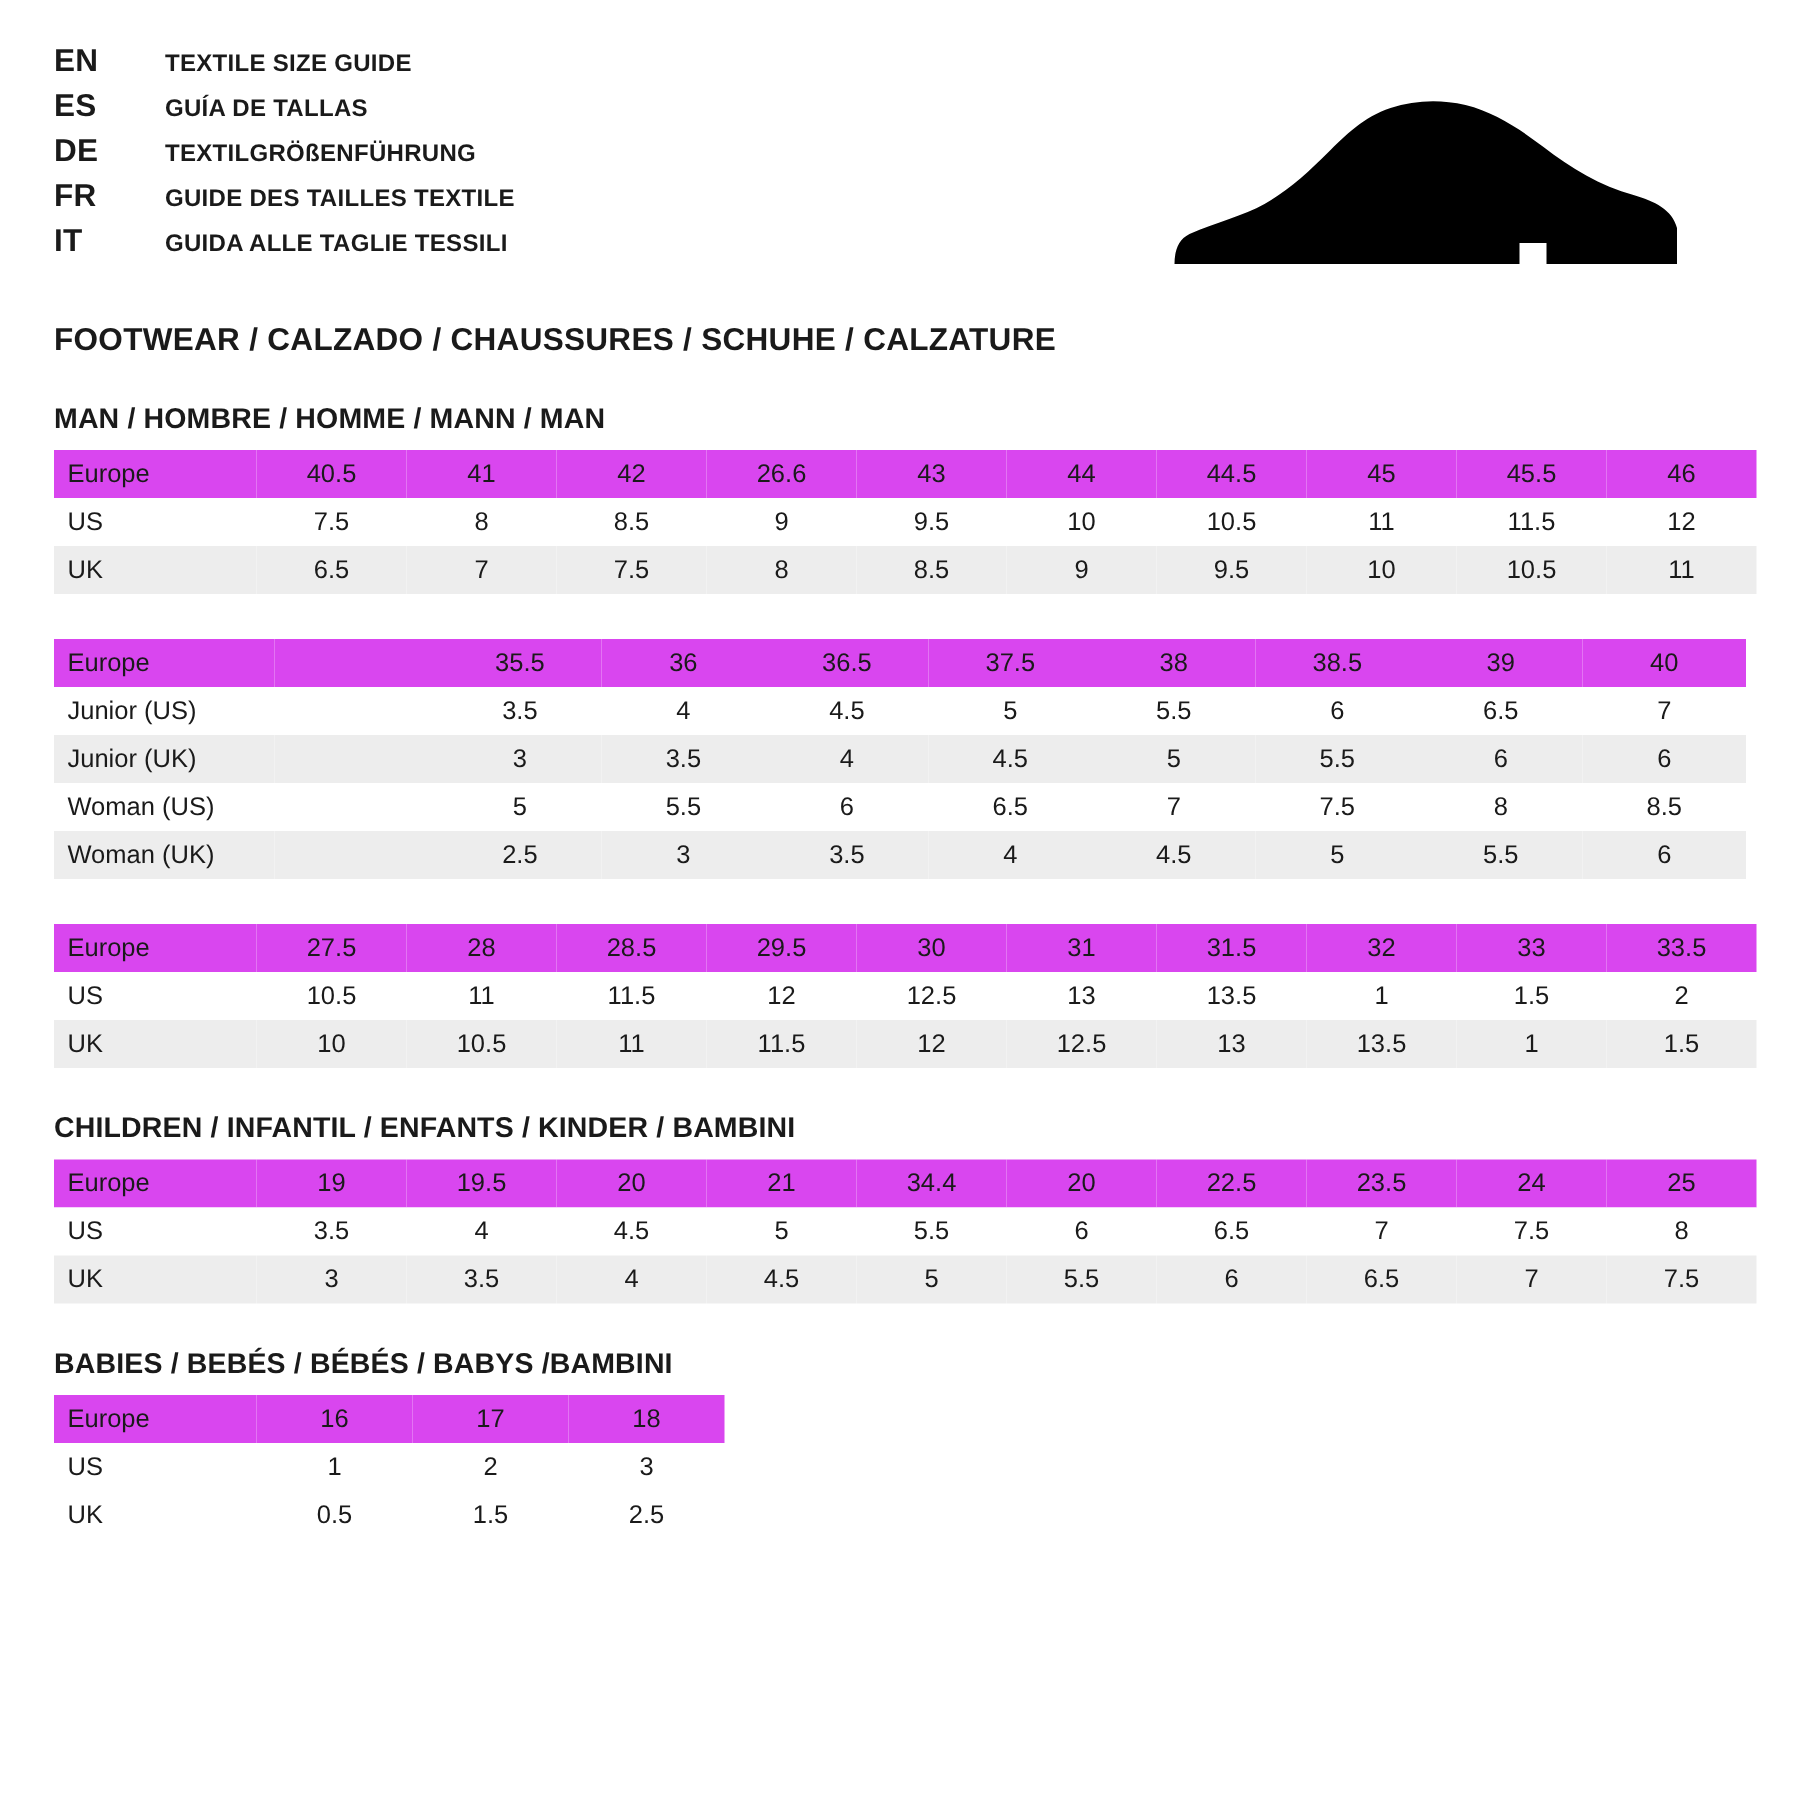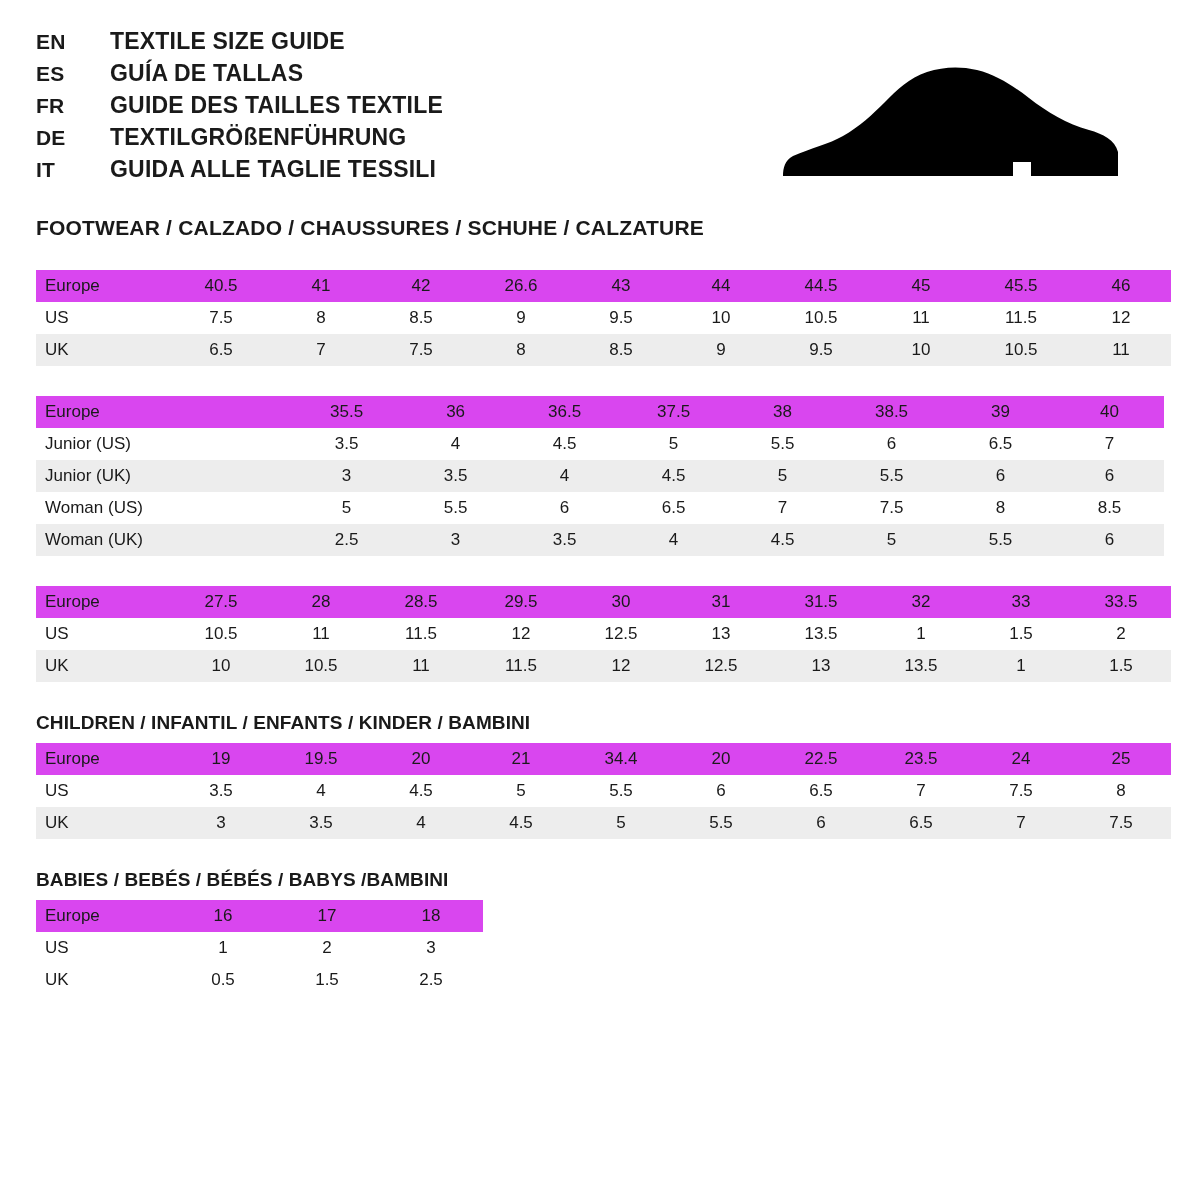--- a/index.html
+++ b/index.html
@@ -38,21 +38,21 @@
     margin-bottom: 9px;
   }
   .lang-code {
     width: 74px;
     flex: 0 0 74px;
     font-size: 21px;
     font-weight: bold;
     letter-spacing: 0.2px;
   }
   .lang-text {
-    font-size: 23px;
+    font-size: 16px;
     font-weight: bold;
     letter-spacing: 0.2px;
   }
 
   .shoe-wrap {
     width: 370px;
     margin-right: 28px;
     margin-top: 34px;
     display: flex;
     justify-content: center;
@@ -116,43 +116,44 @@
     <div class="lang-list">
       <div class="lang-row">
         <span class="lang-code">EN</span>
         <span class="lang-text">TEXTILE SIZE GUIDE</span>
       </div>
       <div class="lang-row">
         <span class="lang-code">ES</span>
         <span class="lang-text">GUÍA DE TALLAS</span>
       </div>
       <div class="lang-row">
+        <span class="lang-code">DE</span>
+        <span class="lang-text">TEXTILGRÖßENFÜHRUNG</span>
+      </div>
+      <div class="lang-row">
         <span class="lang-code">FR</span>
         <span class="lang-text">GUIDE DES TAILLES TEXTILE</span>
-      </div>
-      <div class="lang-row">
-        <span class="lang-code">DE</span>
-        <span class="lang-text">TEXTILGRÖßENFÜHRUNG</span>
       </div>
       <div class="lang-row">
         <span class="lang-code">IT</span>
         <span class="lang-text">GUIDA ALLE TAGLIE TESSILI</span>
       </div>
     </div>
 
     <div class="shoe-wrap">
       <svg width="340" height="125" viewBox="0 0 340 125" aria-hidden="true">
         <path fill="#000000" d="M2 112 C2 104 4 96 12 92 C30 84 48 80 62 72 C78 63 92 50 104 38 C116 26 128 14 146 8 C162 3 178 2 196 6 C216 11 232 22 248 34 C266 48 286 60 308 66 C322 70 334 76 337 88 L337 112 L250 112 L250 98 L232 98 L232 112 Z"></path>
       </svg>
     </div>
   </div>
 
   <div class="section-title-main">FOOTWEAR / CALZADO / CHAUSSURES / SCHUHE / CALZATURE</div>
 
   <div class="block">
+    <div class="block-title">MAN / HOMBRE / HOMME / MANN / MAN</div>
     <table class="size w-full">
       <tbody>
           <tr class="head">
         <td class="rowlabel">Europe</td>
         <td class="col">40.5</td>
         <td class="col">41</td>
         <td class="col">42</td>
         <td class="col">26.6</td>
         <td class="col">43</td>
         <td class="col">44</td>

